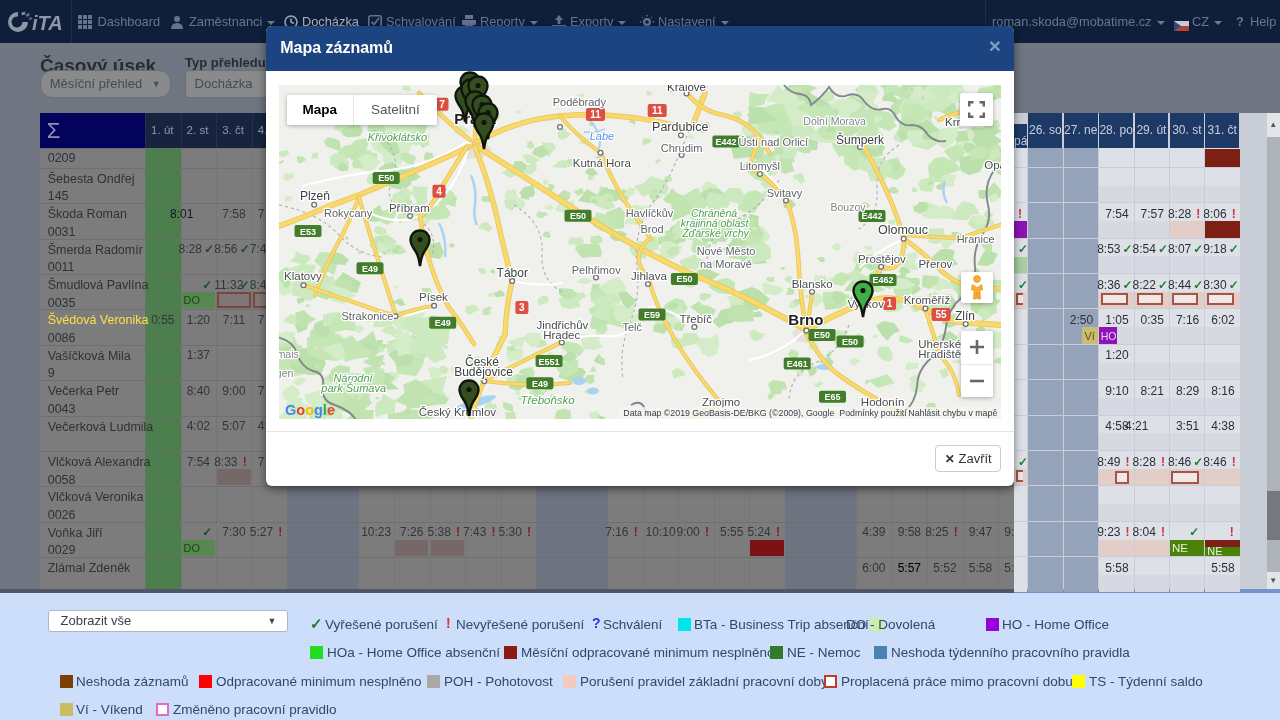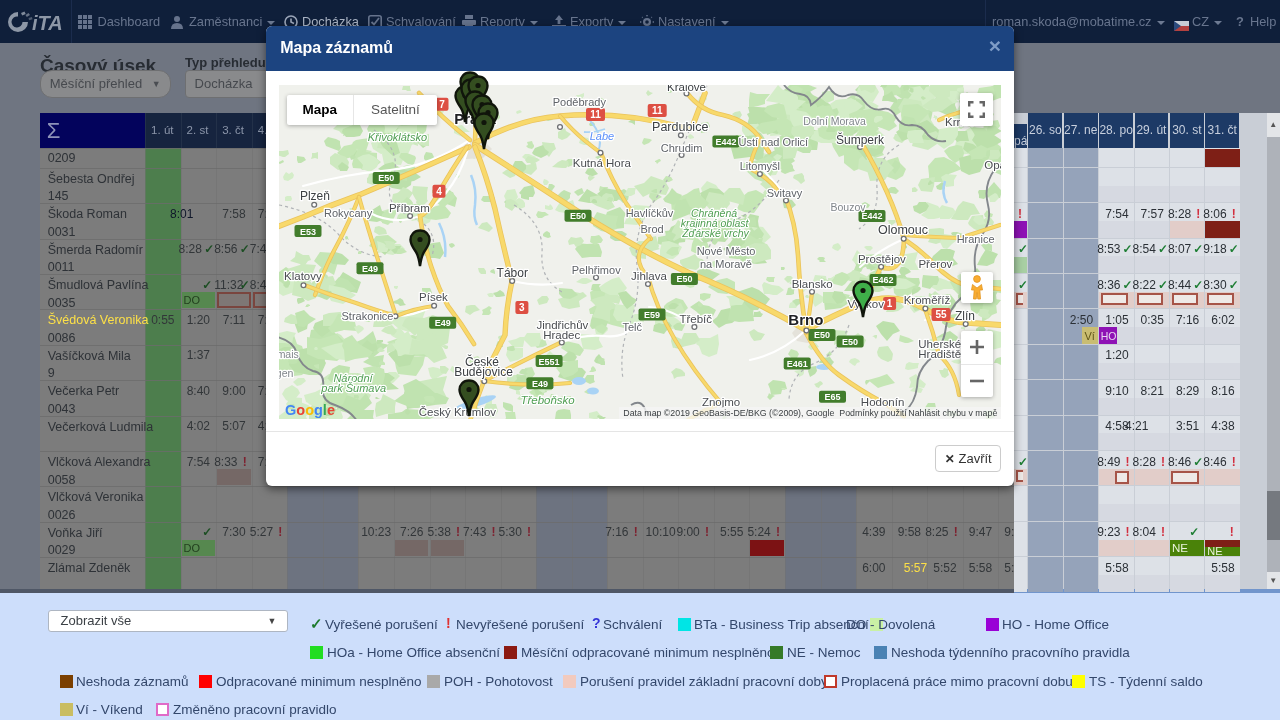--- a/index.html
+++ b/index.html
@@ -217,21 +217,21 @@
 <div class="cell" style="left:856.1px;top:525.3px;width:35.5px;text-align:center;color:#323639">4:39</div>
 <div class="cell" style="left:891.6px;top:525.3px;width:35.5px;text-align:center;color:#323639">9:58</div>
 <div class="cell" style="left:925.2px;top:525.3px;width:19.5px;text-align:right;color:#323639">8:25</div>
 <div class="tmark" style="left:953.7px;top:525.3px;color:#7e2230;font-weight:bold">!</div>
 <div class="cell" style="left:962.8px;top:525.3px;width:35.5px;text-align:center;color:#323639">9:47</div>
 <div class="cell" style="left:998.3px;top:525.3px;width:35.5px;text-align:center;color:#323639">9:52</div>
 <div class="abs" style="left:394.9px;top:539.7px;width:33.5px;height:16.6px;background:#756866;"></div>
 <div class="abs" style="left:430.5px;top:539.7px;width:33.5px;height:16.6px;background:#756866;"></div>
 <div class="abs" style="left:750.4px;top:539.7px;width:33.5px;height:16.6px;background:#7c1214;"></div>
 <div class="cell" style="left:856.1px;top:560.7px;width:35.5px;text-align:center;color:#323639">6:00</div>
-<div class="cell" style="left:891.6px;top:560.7px;width:35.5px;text-align:right;color:#fde047">5:57</div>
+<div class="cell" style="left:891.6px;top:560.7px;width:35.5px;text-align:center;color:#000000">5:57</div>
 <div class="cell" style="left:927.2px;top:560.7px;width:35.5px;text-align:center;color:#323639">5:52</div>
 <div class="cell" style="left:962.8px;top:560.7px;width:35.5px;text-align:center;color:#323639">5:58</div>
 <div class="cell" style="left:998.3px;top:560.7px;width:35.5px;text-align:center;color:#323639">5:58</div>
 <div class="abs" style="left:0;top:589.0px;width:1014px;height:4.0px;background:#4f5766"></div>
 <div class="abs" style="left:1014px;top:589.0px;width:266px;height:4.0px;background:#7195cc"></div>
 <div class="abs" style="left:0;top:593.0px;width:1280px;height:127.0px;background:#cddefb"></div>
 <div class="abs" style="left:47.5px;top:610px;width:240px;height:21.5px;background:#fff;border:1px solid #aeb6c2;border-radius:3px;font-size:13px;color:#3c4146;line-height:20px;padding-left:12px">Zobrazit vše<span style="position:absolute;right:10px;top:0;color:#444;font-size:9px">▼</span></div>
 <div class="abs" style="left:310px;top:614.5px;color:#1d7a2c;font-weight:bold;font-size:15px">✓</div>
 <div class="leg" style="left:325px;top:616.5px">Vyřešené porušení</div>
 <div class="abs" style="left:446px;top:614.5px;color:#e03131;font-weight:bold;font-size:14px">!</div>

